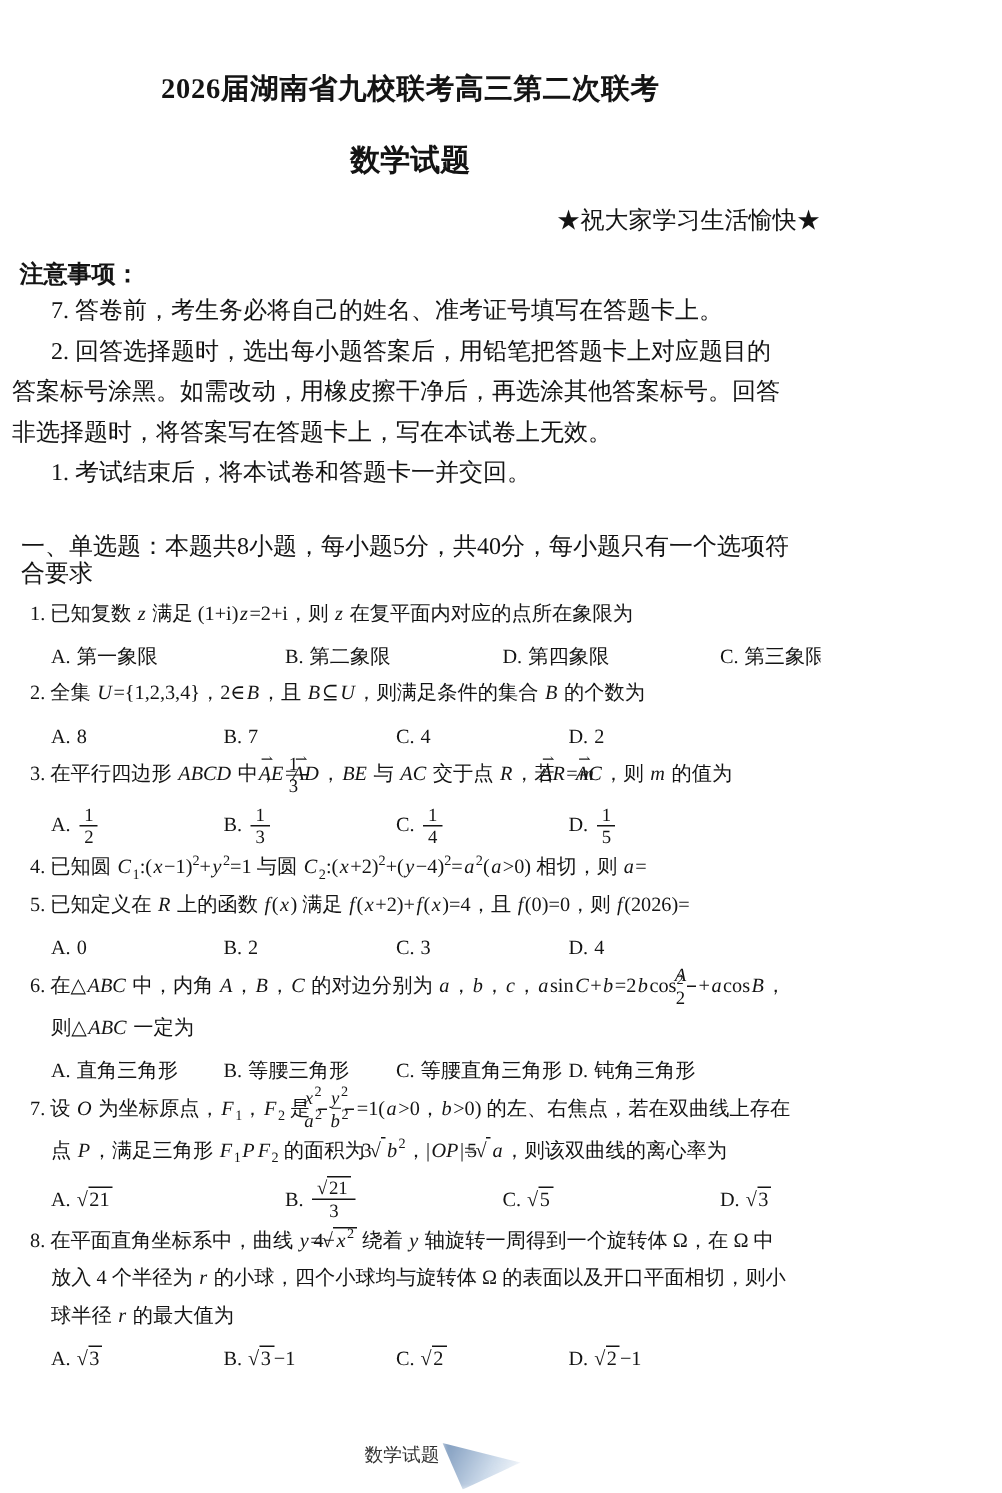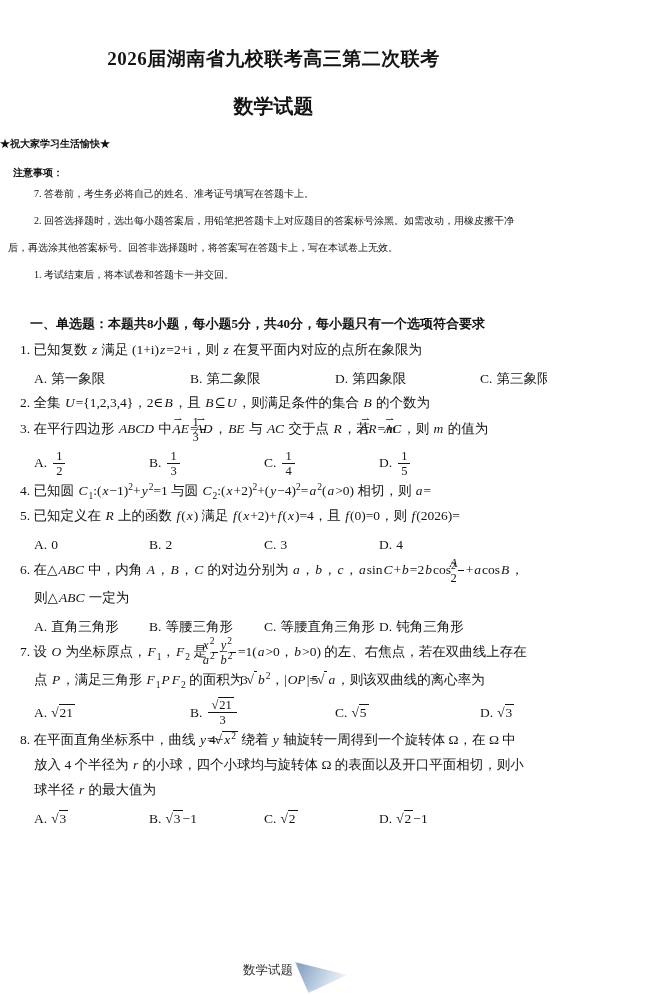--- a/index.html
+++ b/index.html
@@ -2,25 +2,25 @@
 <html><head>
 <meta charset="utf-8">
 <style>
   html,body{margin:0;padding:0;background:#ffffff;}
   .page{
     position:relative; width:547px; height:995px; background:#fff; overflow:hidden;
     font-family:"Liberation Serif","DejaVu Serif",serif; color:#141414;
   }
   .title{font-size:19px; font-weight:700; text-align:center; margin:46px 10px 0; letter-spacing:.5px;}
   .subtitle{font-size:20px; font-weight:700; text-align:center; margin-top:21px;}
-  .motto{font-size:10px; font-weight:700; text-align:left; margin-top:17px;}
-  .notice{margin:15px 18px 0 8px; font-size:10px;}
+  .motto{font-size:16px; font-weight:400; text-align:right; margin-top:17px;}
+  .notice{margin:15px 18px 0 8px; font-size:16px;}
   .notice-head{font-weight:700; margin-left:5px;}
   .notice-item{margin:0; text-indent:26px; line-height:27px;}
-  .section-head{font-weight:700; font-size:13px; margin:27px 18px 0 30px; line-height:18px;}
+  .section-head{font-weight:400; font-size:16px; margin:27px 18px 0 14px; line-height:18px;}
   #questions{margin-top:4px;}
   .q{margin-top:0;}
   .stem{font-size:13.5px; line-height:25px; margin:0 20px 0 34px; text-indent:-14px;}
   .opts{display:grid; grid-template-columns:115px 115px 115px 1fr; margin:5px 18px 0 34px;
         font-size:13.5px; line-height:23px; align-items:center;}
   .opts.wide{grid-template-columns:156px 145px 145px 1fr;}
   .opt{white-space:nowrap;}
   .olab{padding-right:4px;}
   
   .mv{font-style:italic; padding:0 1px;}
@@ -64,20 +64,26 @@
         <div class="stem">1. 已知复数 <span class="mv">z</span> 满足 (1+i)<span class="mv">z</span>=2+i，则 <span class="mv">z</span> 在复平面内对应的点所在象限为</div>
         <div class="opts wide">
           <div class="opt"><span class="olab">A.</span>第一象限</div>
           <div class="opt"><span class="olab">B.</span>第二象限</div>
           <div class="opt"><span class="olab">D.</span>第四象限</div>
           <div class="opt"><span class="olab">C.</span>第三象限</div>
         </div>
       </div>
       <div class="q">
         <div class="stem">2. 全集 <span class="mv">U</span>={1,2,3,4}，2∈<span class="mv">B</span>，且 <span class="mv">B</span>⊆<span class="mv">U</span>，则满足条件的集合 <span class="mv">B</span> 的个数为</div>
+        <div class="opts">
+          <div class="opt"><span class="olab">A.</span>8</div>
+          <div class="opt"><span class="olab">B.</span>7</div>
+          <div class="opt"><span class="olab">C.</span>4</div>
+          <div class="opt"><span class="olab">D.</span>2</div>
+        </div>
       </div>
       <div class="q">
         <div class="stem">3. 在平行四边形 <span class="mv">ABCD</span> 中，<span class="vec"><span class="va">⇀</span><span class="vb">AE</span></span>=<span class="frac"><span class="num">1</span><span class="den">3</span></span><span class="vec"><span class="va">⇀</span><span class="vb">AD</span></span>，<span class="mv">BE</span> 与 <span class="mv">AC</span> 交于点 <span class="mv">R</span>，若 <span class="vec"><span class="va">⇀</span><span class="vb">AR</span></span>=<span class="mv">m</span><span class="vec"><span class="va">⇀</span><span class="vb">AC</span></span>，则 <span class="mv">m</span> 的值为</div>
         <div class="opts">
           <div class="opt"><span class="olab">A.</span><span class="frac"><span class="num">1</span><span class="den">2</span></span></div>
           <div class="opt"><span class="olab">B.</span><span class="frac"><span class="num">1</span><span class="den">3</span></span></div>
           <div class="opt"><span class="olab">C.</span><span class="frac"><span class="num">1</span><span class="den">4</span></span></div>
           <div class="opt"><span class="olab">D.</span><span class="frac"><span class="num">1</span><span class="den">5</span></span></div>
         </div>
       </div>

